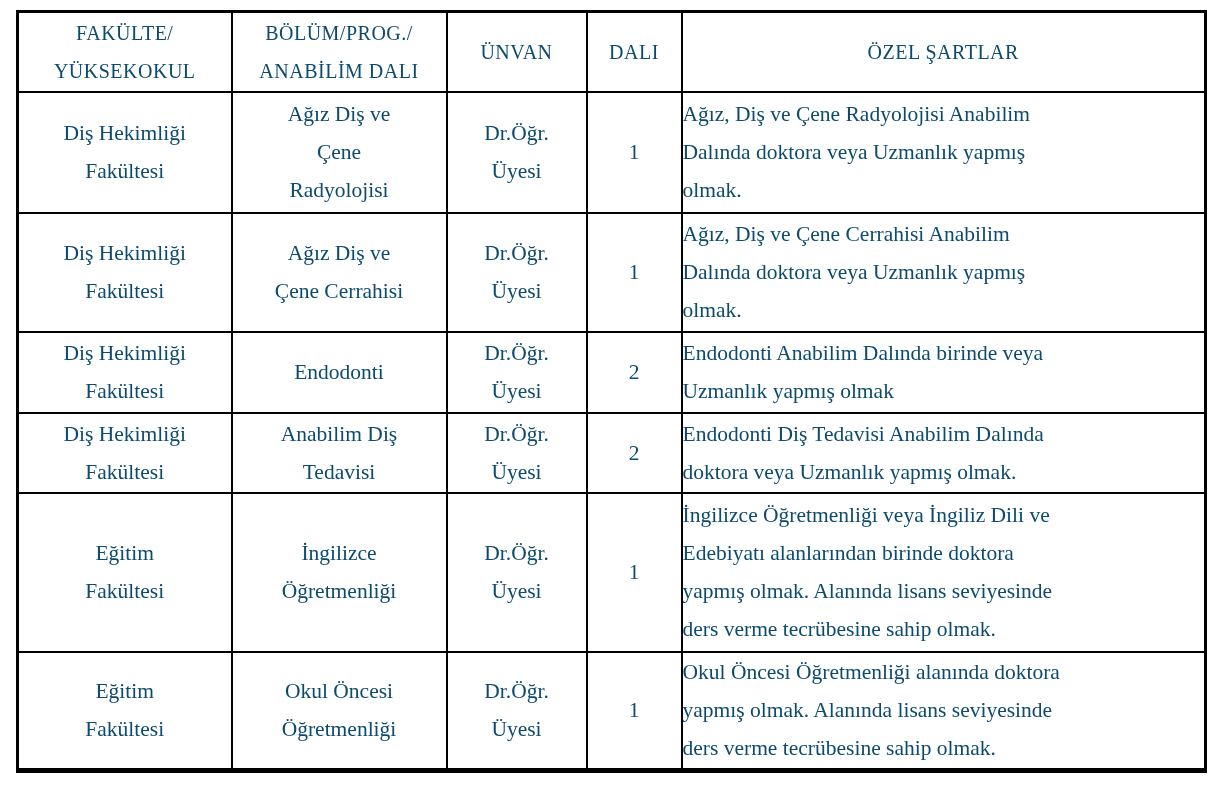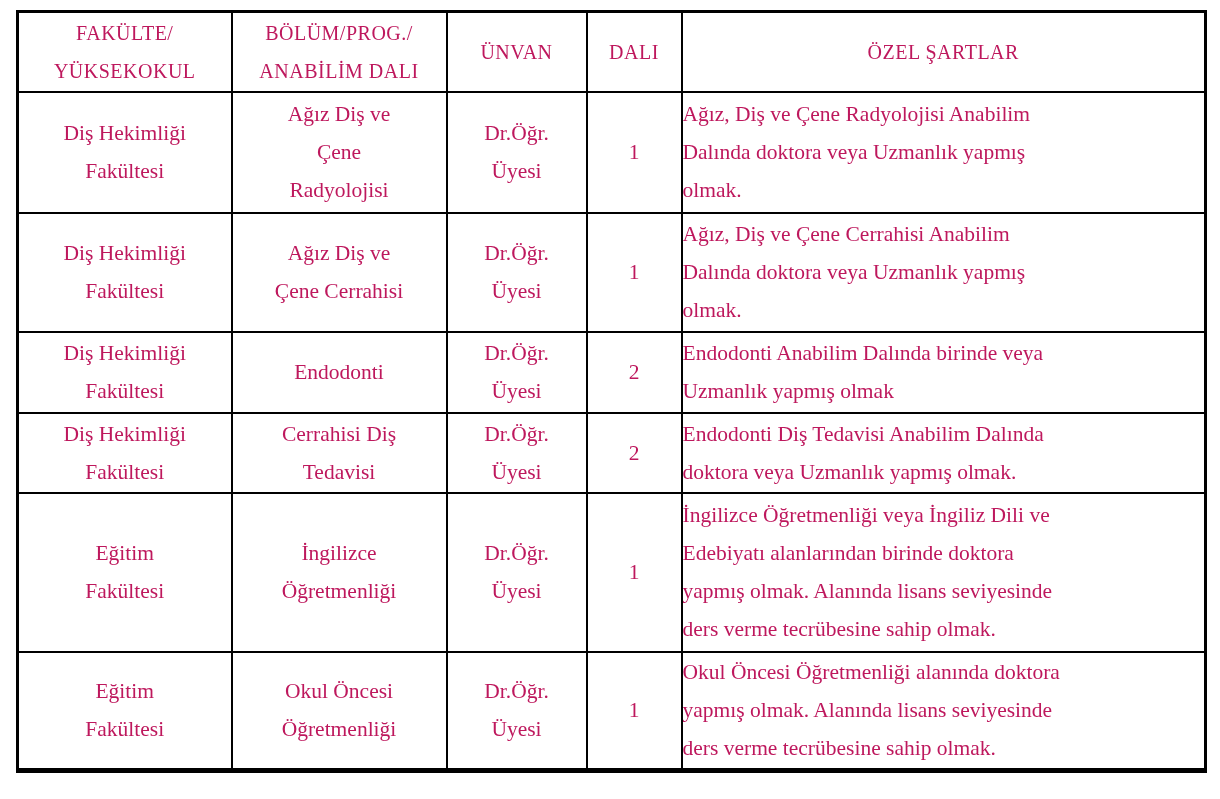--- a/index.html
+++ b/index.html
@@ -9,21 +9,21 @@
     width: 1220px;
     height: 799px;
     overflow: hidden;
   }
   .page {
     position: relative;
     width: 1220px;
     height: 669px;
     background: #ffffff;
     font-family: "Liberation Serif", "DejaVu Serif", serif;
-    color: #be185d;
+    color: #0c4a6e;
   }
   table.jobs {
     position: absolute;
     left: 16px;
     top: 10px;
     width: 1188px;
     border-collapse: collapse;
     table-layout: fixed;
     border-top: 3px solid #000;
     border-left: 3px solid #000;
@@ -123,21 +123,21 @@
         <td>Endodonti</td>
         <td>Dr.Öğr.
 Üyesi</td>
         <td>2</td>
         <td class="conditions">Endodonti Anabilim Dalında birinde veya
 Uzmanlık yapmış olmak</td>
       </tr>
       <tr class="r3">
         <td>Diş Hekimliği
 Fakültesi</td>
-        <td>Cerrahisi Diş
+        <td>Anabilim Diş
 Tedavisi</td>
         <td>Dr.Öğr.
 Üyesi</td>
         <td>2</td>
         <td class="conditions">Endodonti Diş Tedavisi Anabilim Dalında
 doktora veya Uzmanlık yapmış olmak.</td>
       </tr>
       <tr class="r4">
         <td>Eğitim
 Fakültesi</td>

